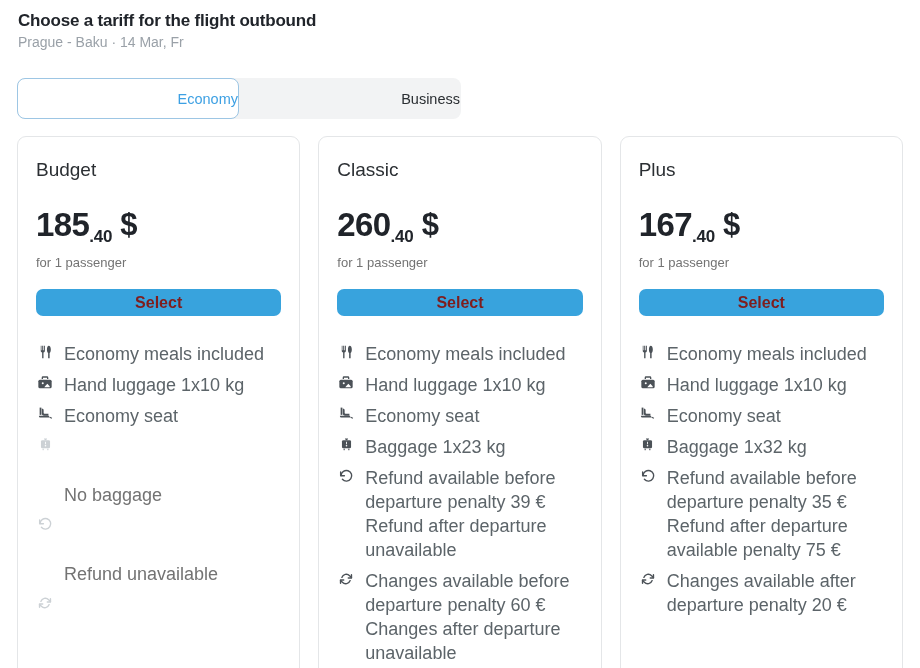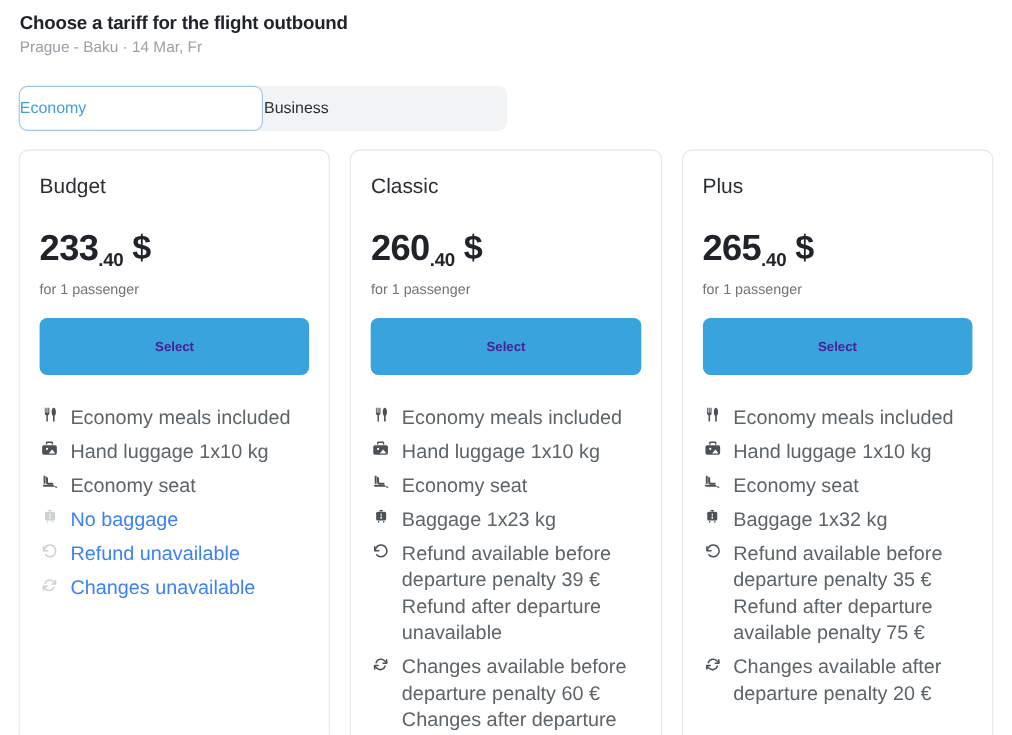--- a/index.html
+++ b/index.html
@@ -48,21 +48,21 @@
     height: 41px;
     background: #f2f3f4;
     border-radius: 8px;
     display: flex;
     box-sizing: border-box;
   }
   .class-tab {
     flex: 1 1 0;
     display: flex;
     align-items: center;
-    justify-content: flex-start;
+    justify-content: flex-end;
     font-size: 14.5px;
     border-radius: 8px;
     box-sizing: border-box;
     cursor: pointer;
     user-select: none;
   }
   .class-tab.active {
     background: #ffffff;
     border: 1.4px solid #9dc6e4;
     color: #3da0e3;
@@ -131,26 +131,26 @@
   }
   .price-note {
     font-size: 13px;
     color: #737373;
     margin-top: 9px;
     line-height: 17px;
   }
 
   .select-button {
     margin-top: 18px;
-    height: 52px;
+    height: 27px;
     background: #38a3dd;
     border: none;
     border-radius: 7px;
-    color: #4c1d95;
-    font-size: 12px;
+    color: #7f1d1d;
+    font-size: 16px;
     font-weight: bold;
     font-family: inherit;
     cursor: pointer;
     display: flex;
     align-items: center;
     justify-content: center;
     width: 100%;
   }
 
   
@@ -177,21 +177,21 @@
   }
   .feature-icon svg { display: block; }
   .feature-text {
     font-size: 18px;
     color: #5c6469;
     line-height: 24px;
   }
   .feature-text .sub-line { display: block; }
 
   .feature-item.disabled .feature-icon { color: #ccd1d5; }
-  .feature-item.disabled .feature-text { color: #3b82f6; }
+  .feature-item.disabled .feature-text { color: #737373; margin-top: 48px; }
 </style>
 </head>
 <body>
 
 <div class="header">
   <div class="page-title">Choose a tariff for the flight outbound</div>
   <div class="page-subtitle">Prague - Baku · 14 Mar, Fr</div>
 </div>
 
 <div class="class-switch" id="cabin-switch">
@@ -200,21 +200,21 @@
     </div>
     <div class="class-tab inactive">
       <span>Business</span>
     </div>
   </div>
 
 <div class="cards" id="cards-row">
     <div class="tariff-card">
       <div class="card-name">Budget</div>
       <div class="price-row">
-        <span class="price-int">233</span>
+        <span class="price-int">185</span>
         <span class="price-frac">.40</span>
         <span class="price-cur">$</span>
       </div>
       <div class="price-note">for 1 passenger</div>
       <button class="select-button">Select</button>
       <div class="feature-list">
         <div class="feature-item">
           <span class="feature-icon">
             <svg width="15" height="16" viewBox="0 0 24 24" fill="currentColor">
               <path d="M4 2h1.6v7.2h1.1V2h1.6v7.2h1.1V2h1.6v7.8c0 1.5-.9 2.6-2.2 2.9V22H6.6V12.7C5.3 12.4 4.4 11.3 4.4 9.8V2H4z"></path>
@@ -279,23 +279,20 @@
         </div>
         <div class="feature-item disabled">
           <span class="feature-icon">
             <svg width="16" height="16" viewBox="0 0 24 24" fill="none" stroke="currentColor" stroke-width="2.1" stroke-linecap="round" stroke-linejoin="round">
               <path d="M20.2 5.6v4.8h-4.8"></path>
               <path d="M3.8 18.4v-4.8h4.8"></path>
               <path d="M5.8 9.6a7 7 0 0 1 11.6-2.6l2.8 2.6"></path>
               <path d="M18.2 14.4a7 7 0 0 1-11.6 2.6l-2.8-2.6"></path>
             </svg>
           </span>
-          <span class="feature-text">
-            <span class="sub-line">Changes unavailable</span>
-          </span>
         </div>
       </div>
     </div>
     <div class="tariff-card">
       <div class="card-name">Classic</div>
       <div class="price-row">
         <span class="price-int">260</span>
         <span class="price-frac">.40</span>
         <span class="price-cur">$</span>
       </div>
@@ -378,21 +375,21 @@
           <span class="feature-text">
             <span class="sub-line">Changes available before departure penalty 60 €</span>
             <span class="sub-line">Changes after departure unavailable</span>
           </span>
         </div>
       </div>
     </div>
     <div class="tariff-card">
       <div class="card-name">Plus</div>
       <div class="price-row">
-        <span class="price-int">265</span>
+        <span class="price-int">167</span>
         <span class="price-frac">.40</span>
         <span class="price-cur">$</span>
       </div>
       <div class="price-note">for 1 passenger</div>
       <button class="select-button">Select</button>
       <div class="feature-list">
         <div class="feature-item">
           <span class="feature-icon">
             <svg width="15" height="16" viewBox="0 0 24 24" fill="currentColor">
               <path d="M4 2h1.6v7.2h1.1V2h1.6v7.2h1.1V2h1.6v7.8c0 1.5-.9 2.6-2.2 2.9V22H6.6V12.7C5.3 12.4 4.4 11.3 4.4 9.8V2H4z"></path>

